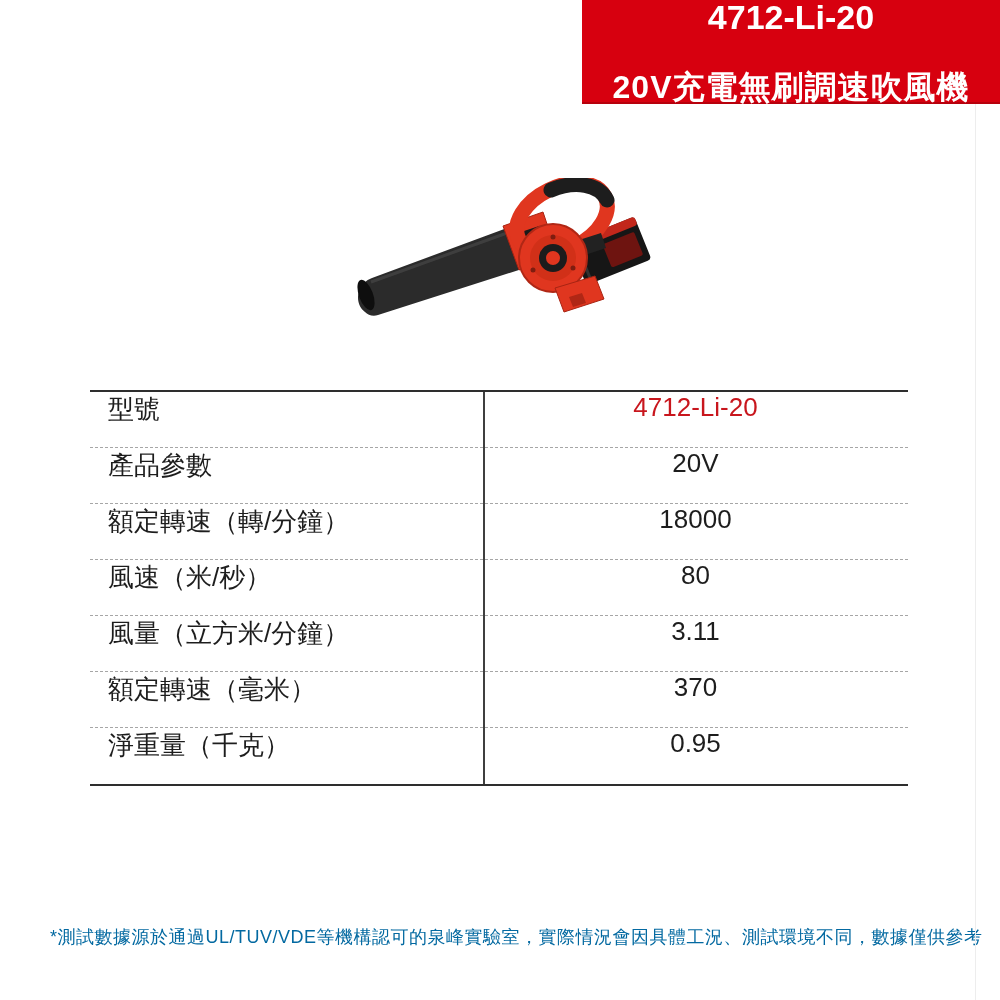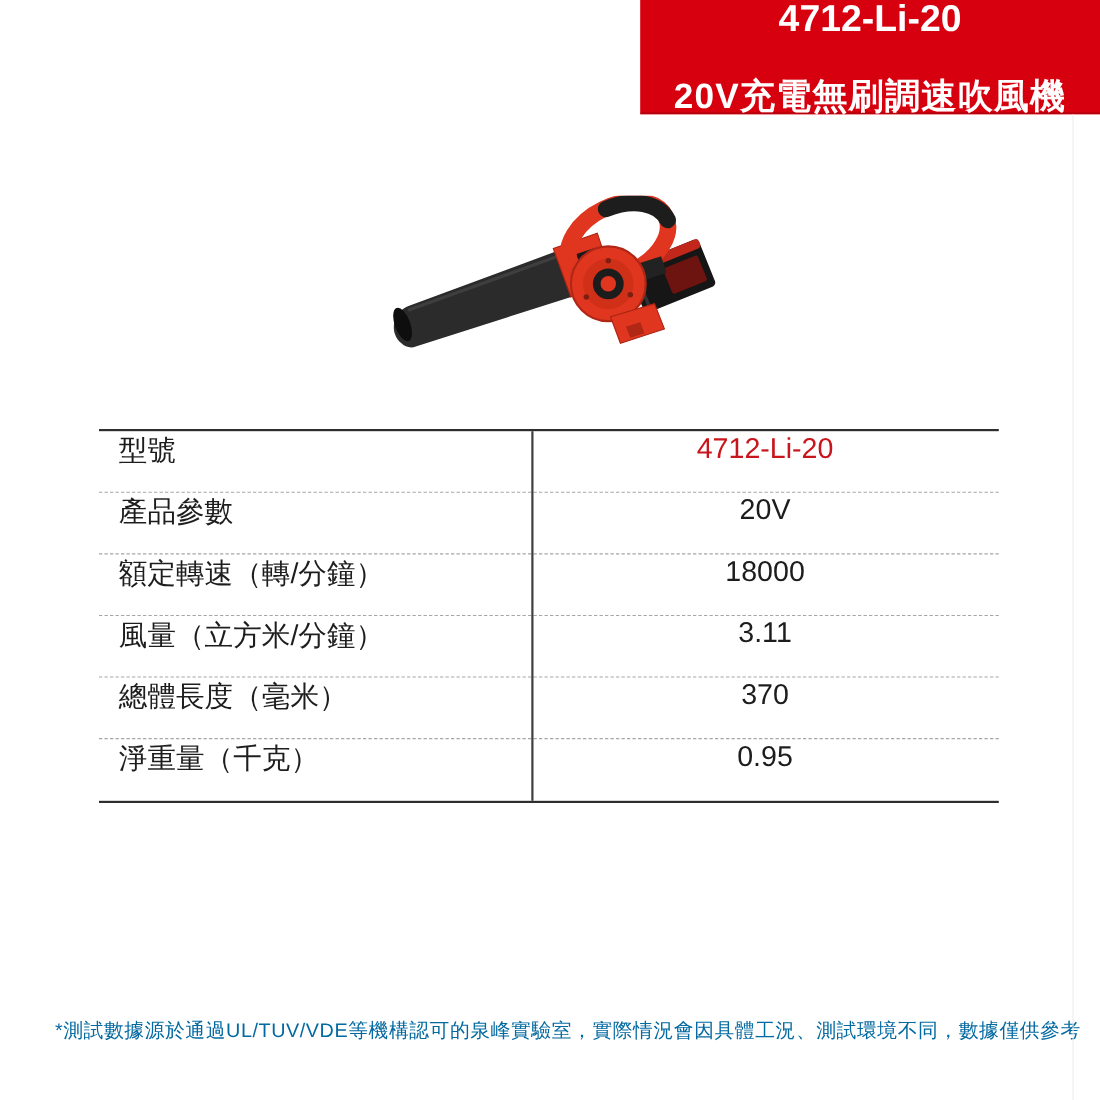--- a/index.html
+++ b/index.html
@@ -115,25 +115,29 @@
     </div>
     <div class="spec-row">
       <div class="spec-label">產品參數</div>
       <div class="spec-value">20V</div>
     </div>
     <div class="spec-row">
       <div class="spec-label">額定轉速（轉/分鐘）</div>
       <div class="spec-value">18000</div>
     </div>
     <div class="spec-row">
+      <div class="spec-label">風速（米/秒）</div>
+      <div class="spec-value">80</div>
+    </div>
+    <div class="spec-row">
       <div class="spec-label">風量（立方米/分鐘）</div>
       <div class="spec-value">3.11</div>
     </div>
     <div class="spec-row">
-      <div class="spec-label">總體長度（毫米）</div>
+      <div class="spec-label">額定轉速（毫米）</div>
       <div class="spec-value">370</div>
     </div>
     <div class="spec-row">
       <div class="spec-label">淨重量（千克）</div>
       <div class="spec-value">0.95</div>
     </div>
   </div>
 
   <div class="footnote">*測試數據源於通過UL/TUV/VDE等機構認可的泉峰實驗室，實際情況會因具體工況、測試環境不同，數據僅供參考</div>
 

